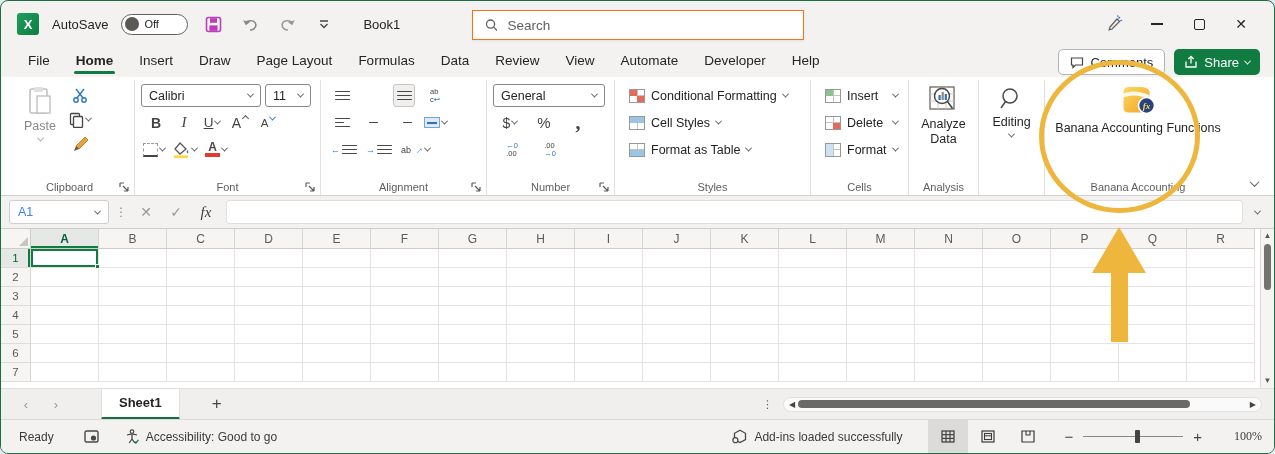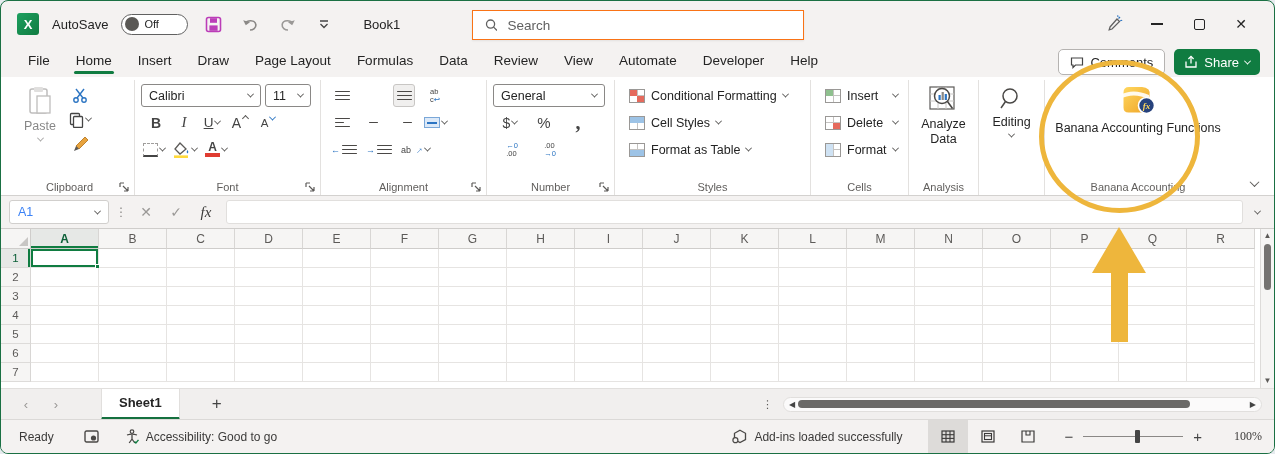--- a/index.html
+++ b/index.html
@@ -26,21 +26,21 @@
   .searchbox input::placeholder { color:#616161; }
   .tb-right { margin-left:auto; display:flex; align-items:center; gap:8px; }
   .win-btn { width:34px; height:30px; display:flex; align-items:center; justify-content:center; background:none; border:none; color:#242424; cursor:pointer; font-size:14px;}
   .maxi-glyph { width:11px; height:11px; border:1.3px solid #242424; border-radius:2px; }
   .mini-glyph { width:12px; height:1.4px; background:#242424; }
 
   
   .tabrow { height:30px; flex:0 0 30px; display:flex; align-items:center; padding:0 14px; }
   .tabs { display:flex; align-items:center; }
   .tab { padding:4px 13px 7px; font-size:13.5px; color:#242424; cursor:pointer; position:relative; white-space:nowrap;}
-  .tab.active { font-weight:normal; }
+  .tab.active { font-weight:bold; }
   .tab.active::after { content:""; position:absolute; left:11px; right:11px; bottom:1px; height:3px; border-radius:2px; background:#107c41; }
   .tabrow-right { margin-left:auto; display:flex; align-items:center; gap:9px; }
   .btn-comments { display:flex; align-items:center; gap:6px; height:26px; padding:0 11px; background:#fff;
     border:1px solid #b5b3b1; border-radius:5px; font-size:13px; color:#242424; cursor:pointer; font-family:inherit;}
   .btn-share { display:flex; align-items:center; gap:6px; height:26px; padding:0 10px; background:#107c41;
     border:none; border-radius:5px; font-size:13px; color:#fff; cursor:pointer; font-family:inherit;}
 
   
   .ribbon { height:119px; flex:0 0 119px; background:#fff; border-bottom:1px solid #d3d1cf; display:flex; padding:3px 0 0 4px; position:relative; }
   .rgroup { position:relative; padding:2px 6px 16px; border-right:1px solid #e3e1df; display:flex; }

